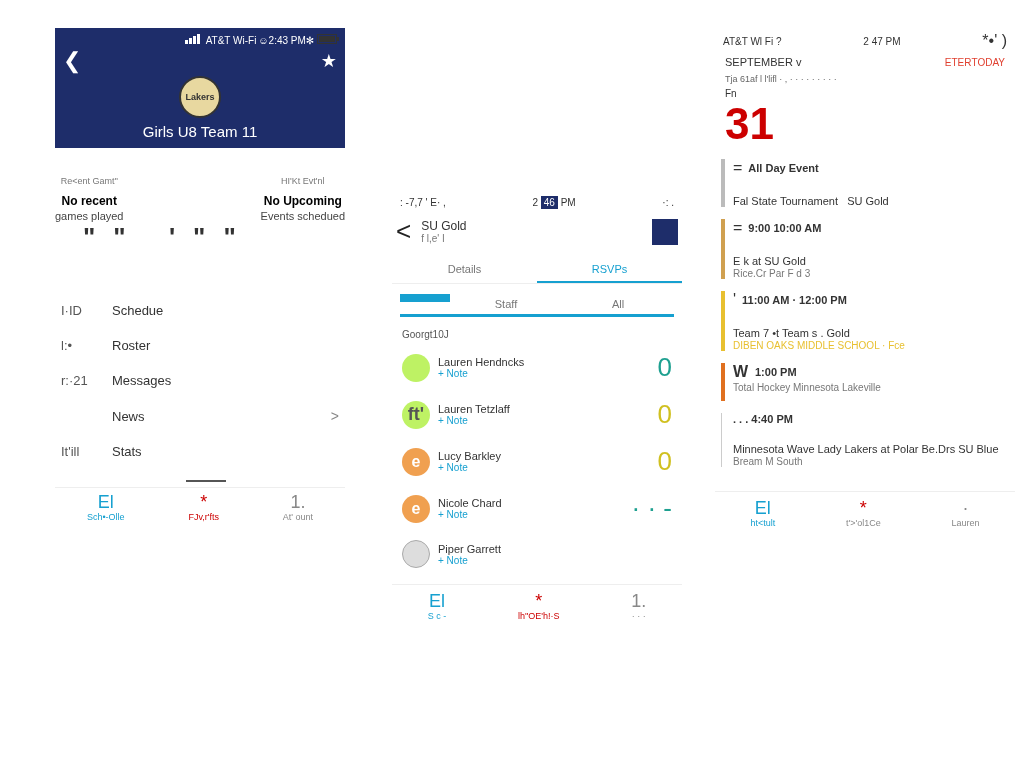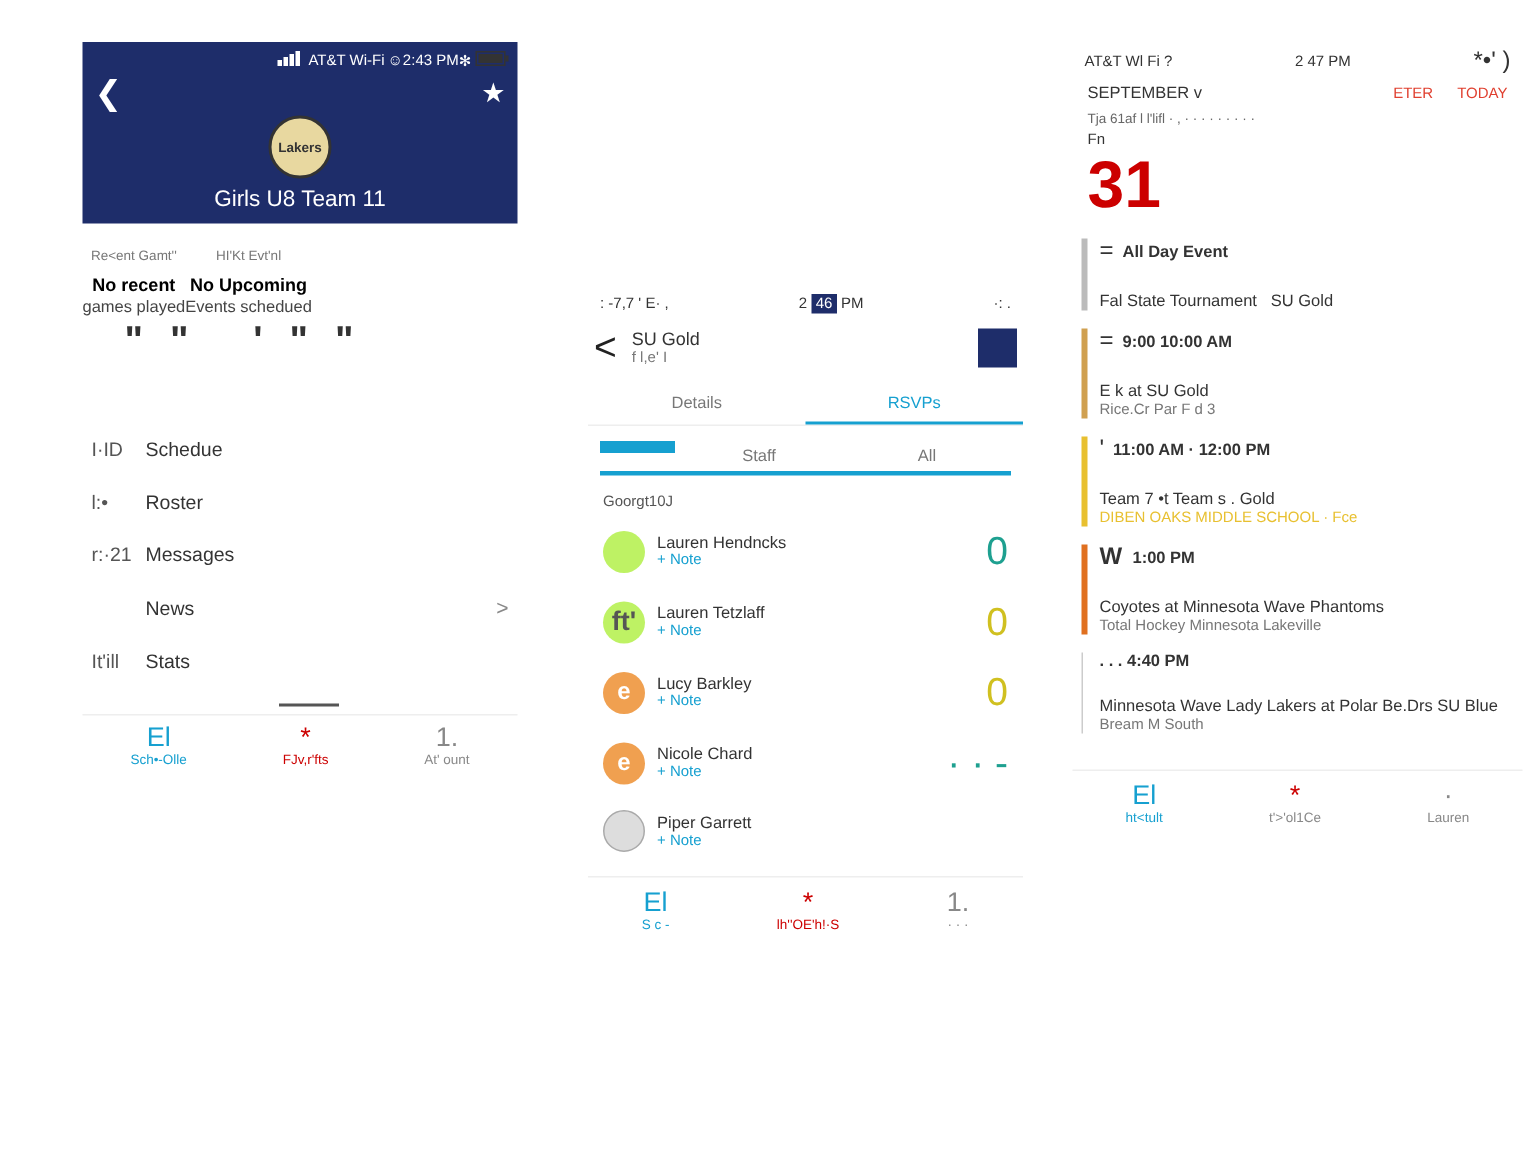--- a/index.html
+++ b/index.html
@@ -11,27 +11,27 @@
 .p1-header{background:#1e2d6a;color:#fff;padding:6px 8px 8px 8px}
 .p1-status{display:flex;justify-content:flex-end;align-items:center;font-size:10px}
 .p1-status-left{display:flex;align-items:center;gap:2px}
 .p1-bars{display:inline-block;margin-right:3px}
 .p1-bar{display:inline-block;width:3px;background:#fff;margin-right:1px}
 .p1-nav{display:flex;justify-content:space-between;align-items:center;margin-top:2px}
 .p1-back{font-size:22px;font-weight:300}
 .p1-star{font-size:18px}
 .p1-logo{width:42px;height:42px;border-radius:50%;background:#e8d8a0;border:2px solid #333;margin:2px auto 5px auto;display:flex;align-items:center;justify-content:center;font-size:9px;font-weight:bold;color:#333}
 .p1-team{text-align:center;font-size:15px;font-weight:500}
-.p1-summary{display:flex;justify-content:flex-start;margin-top:16px}
+.p1-summary{display:flex;justify-content:space-between;margin-top:28px}
 .p1-col{text-align:center;font-size:10px}
 .p1-col-title{font-size:9px;color:#777;margin-bottom:8px}
 .p1-col-main{font-size:12px;font-weight:bold;margin-bottom:2px}
 .p1-col-sub{font-size:11px;color:#444}
 .menu{margin-top:40px;padding:0 2px}
-.menu-item{display:flex;align-items:center;gap:14px;padding:10px 4px;font-size:13px;color:#333}
+.menu-item{display:flex;align-items:center;gap:29px;padding:10px 4px;font-size:13px;color:#333}
 .menu-icon{font-size:13px;color:#555;width:22px}
 .tabbar{display:flex;justify-content:space-around;align-items:flex-end;border-top:1px solid #eee;padding:4px 0;margin-top:18px;position:relative}
 .tabbar::before{content:"";position:absolute;top:-8px;left:45%;width:40px;height:2px;background:#555}
 .tab-item{text-align:center;font-size:9px;color:#888}
 .tab-item-active{color:#16a0d0}
 .tab-ico{font-size:18px;height:20px}
 .quote{font-size:26px;font-weight:bold;color:#333;padding-left:28px;letter-spacing:18px}
 
 
 .p2{left:392px;top:195px;width:290px}
@@ -61,21 +61,21 @@
 .st-yellow{color:#d0c020}
 .st-gray{color:#ccc}
 .p2-tabbar{display:flex;justify-content:space-around;border-top:1px solid #eee;padding:6px 0;margin-top:8px}
 
 
 .p3{left:715px;top:30px;width:300px}
 .p3-status{display:flex;justify-content:space-between;font-size:10px;color:#333;padding:2px 8px;align-items:center}
 .p3-icon-right{font-size:16px;color:#333}
 .p3-hdr{display:flex;justify-content:space-between;align-items:center;padding:4px 10px;font-size:11px}
 .p3-month{color:#333;display:flex;align-items:center;gap:4px}
-.p3-actions{display:flex;gap:16px;font-size:10px;color:#e04030}
+.p3-actions{display:flex;gap:0;font-size:10px;color:#e04030}
 .p3-week{font-size:9px;color:#666;padding:2px 10px}
 .p3-day-row{display:flex;align-items:center;padding:0 10px;gap:8px;margin-top:2px}
 .p3-dayname{font-size:10px;color:#333}
 .p3-daynum{font-size:44px;font-weight:bold;color:#c00}
 .p3-events{margin-top:4px}
 .event{display:flex;gap:8px;padding:6px 6px;align-items:flex-start}
 .ev-bar{width:4px;align-self:stretch;min-height:38px}
 .eb-gray{background:#bbb}
 .eb-tan{background:#d0a050}
 .eb-yellow{background:#e8c030}
@@ -309,21 +309,20 @@
         <div class="ev-loc ev-waiting">DIBEN OAKS MIDDLE SCHOOL  · Fce</div>
       </div>
     </div>
     <div class="event">
       <div class="ev-bar eb-orange"></div>
       <div class="ev-body">
         <div class="ev-line">
             <span class="w-letter">W</span>
             <span class="ev-time">1:00 PM</span>
           </div>
-        <div class="ev-title">Coyotes at  Minnesota Wave Phantoms</div>
         <div class="ev-loc">Total Hockey Minnesota   Lakeville</div>
       </div>
     </div>
     <div class="event">
       <div class="ev-bar eb-white"></div>
       <div class="ev-body">
         <div class="ev-time">. . . 4:40 PM</div>
         <div class="ev-title">Minnesota Wave Lady Lakers at Polar Be.Drs SU Blue</div>
         <div class="ev-loc">Bream M South</div>
       </div>

